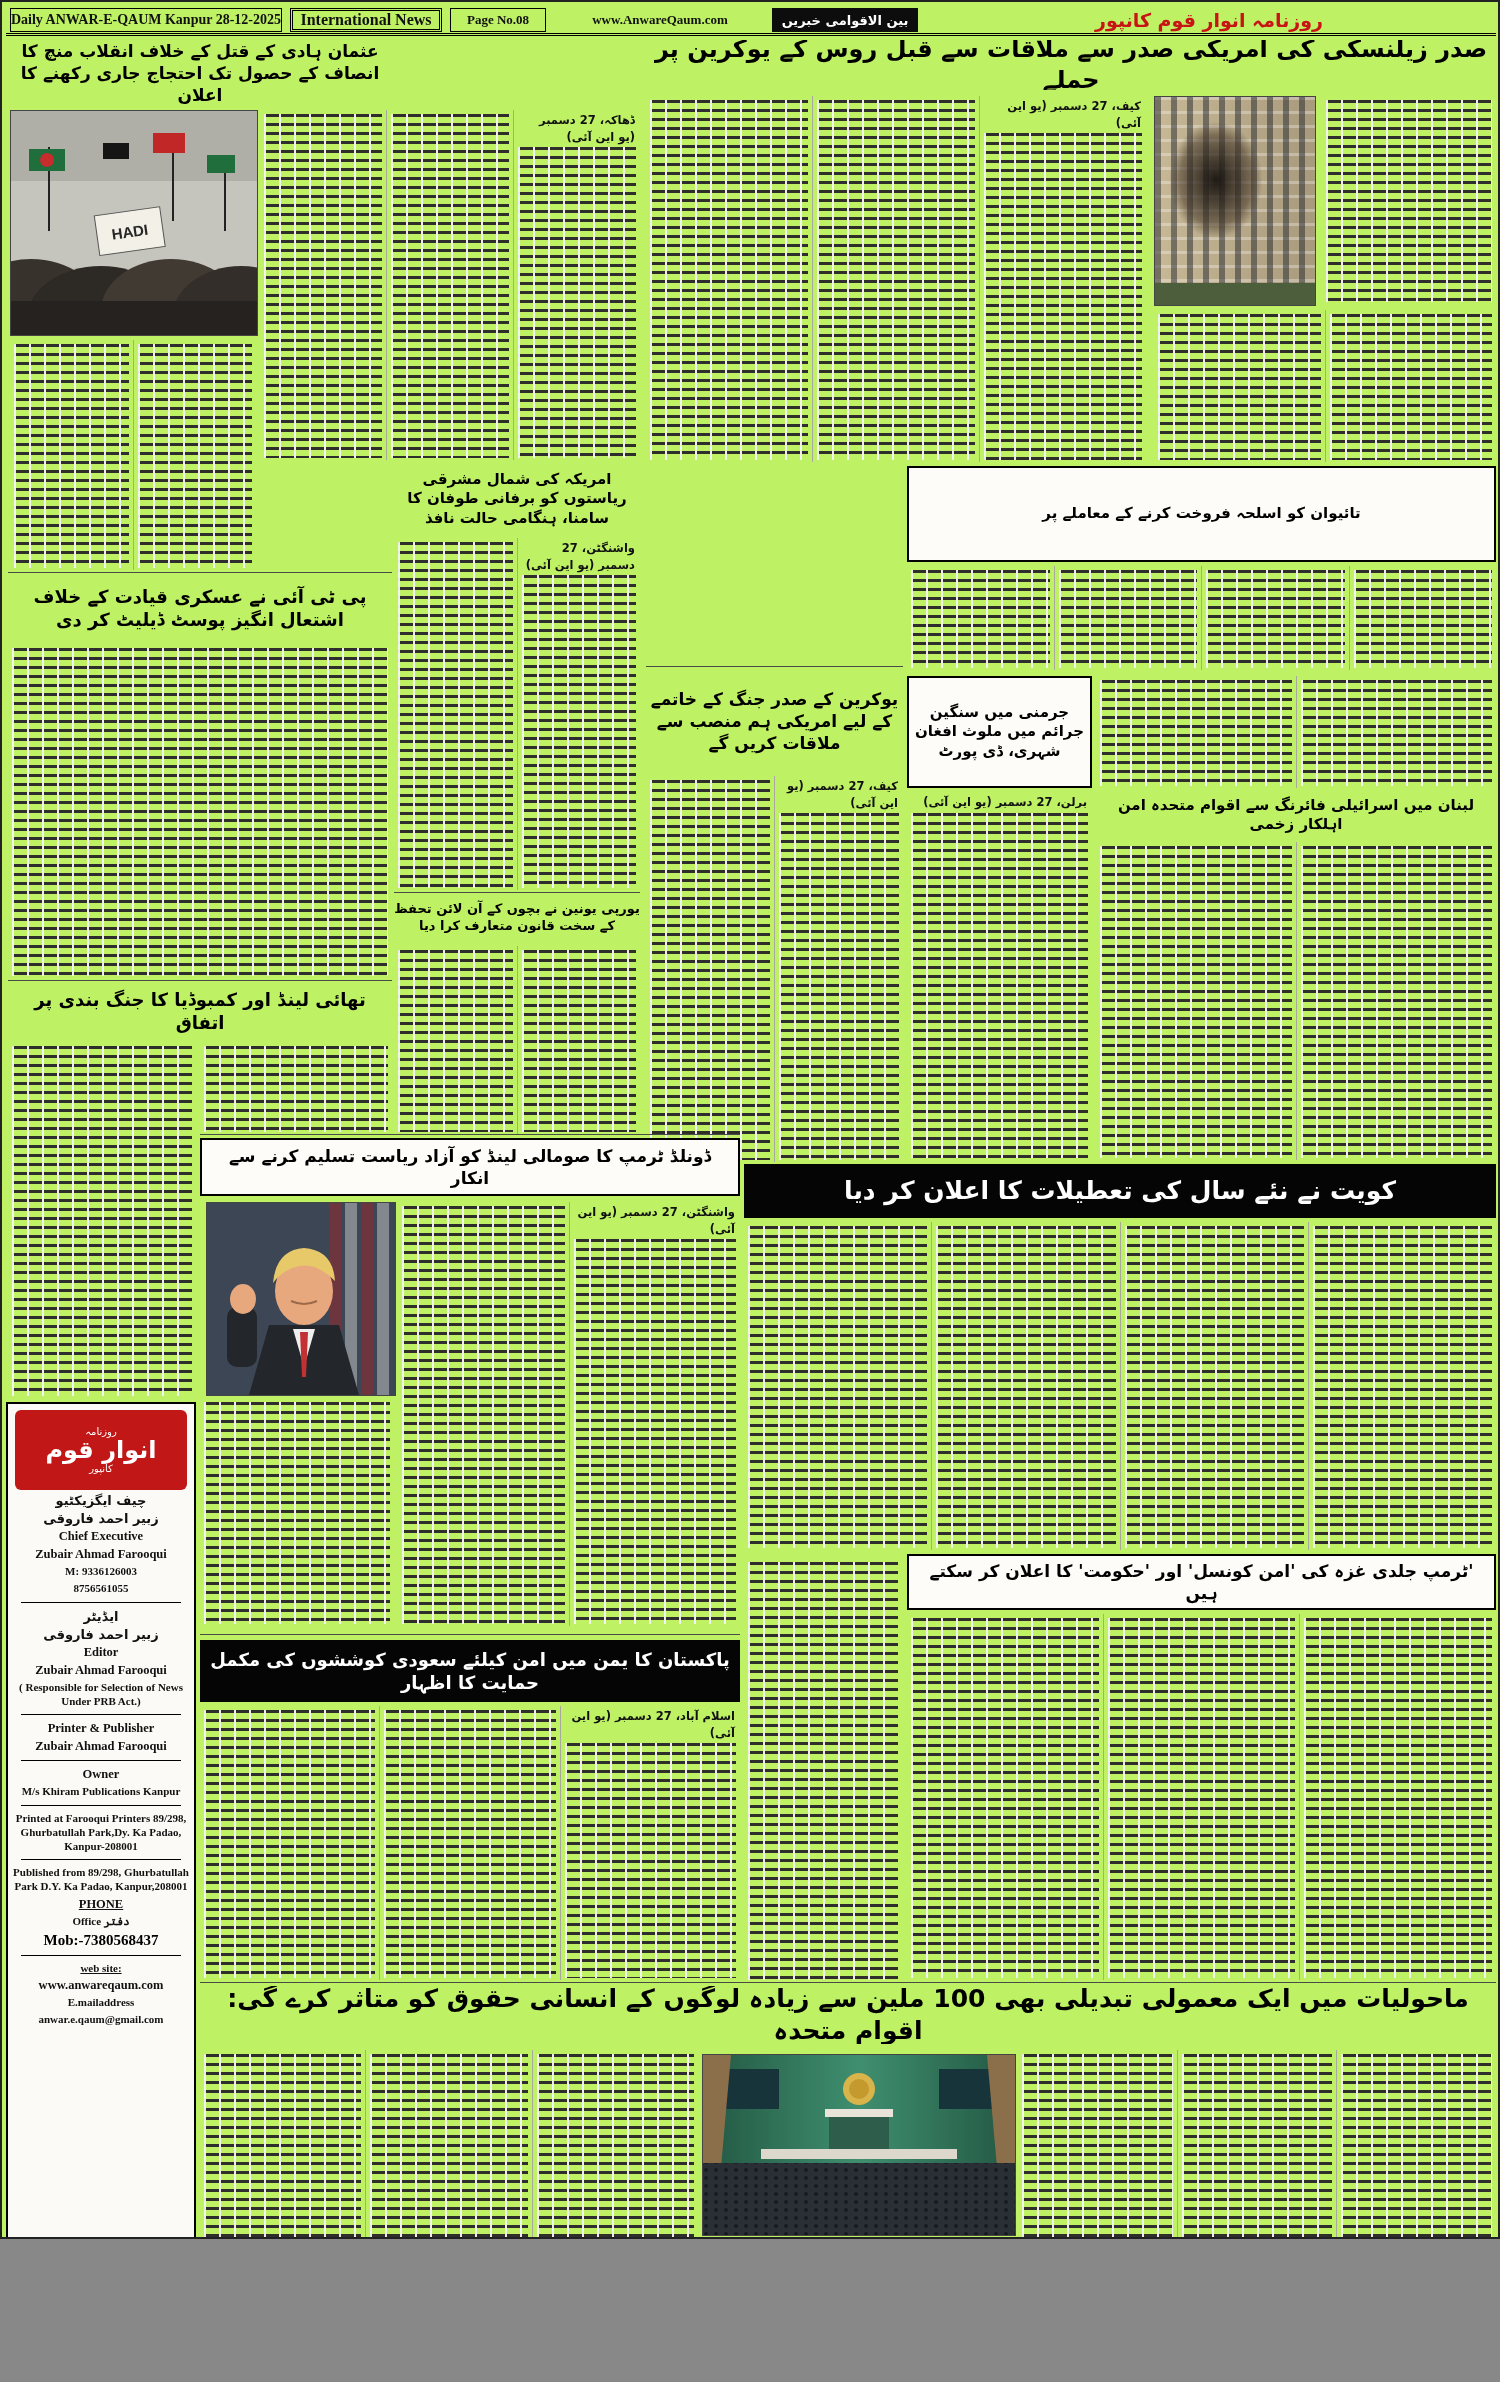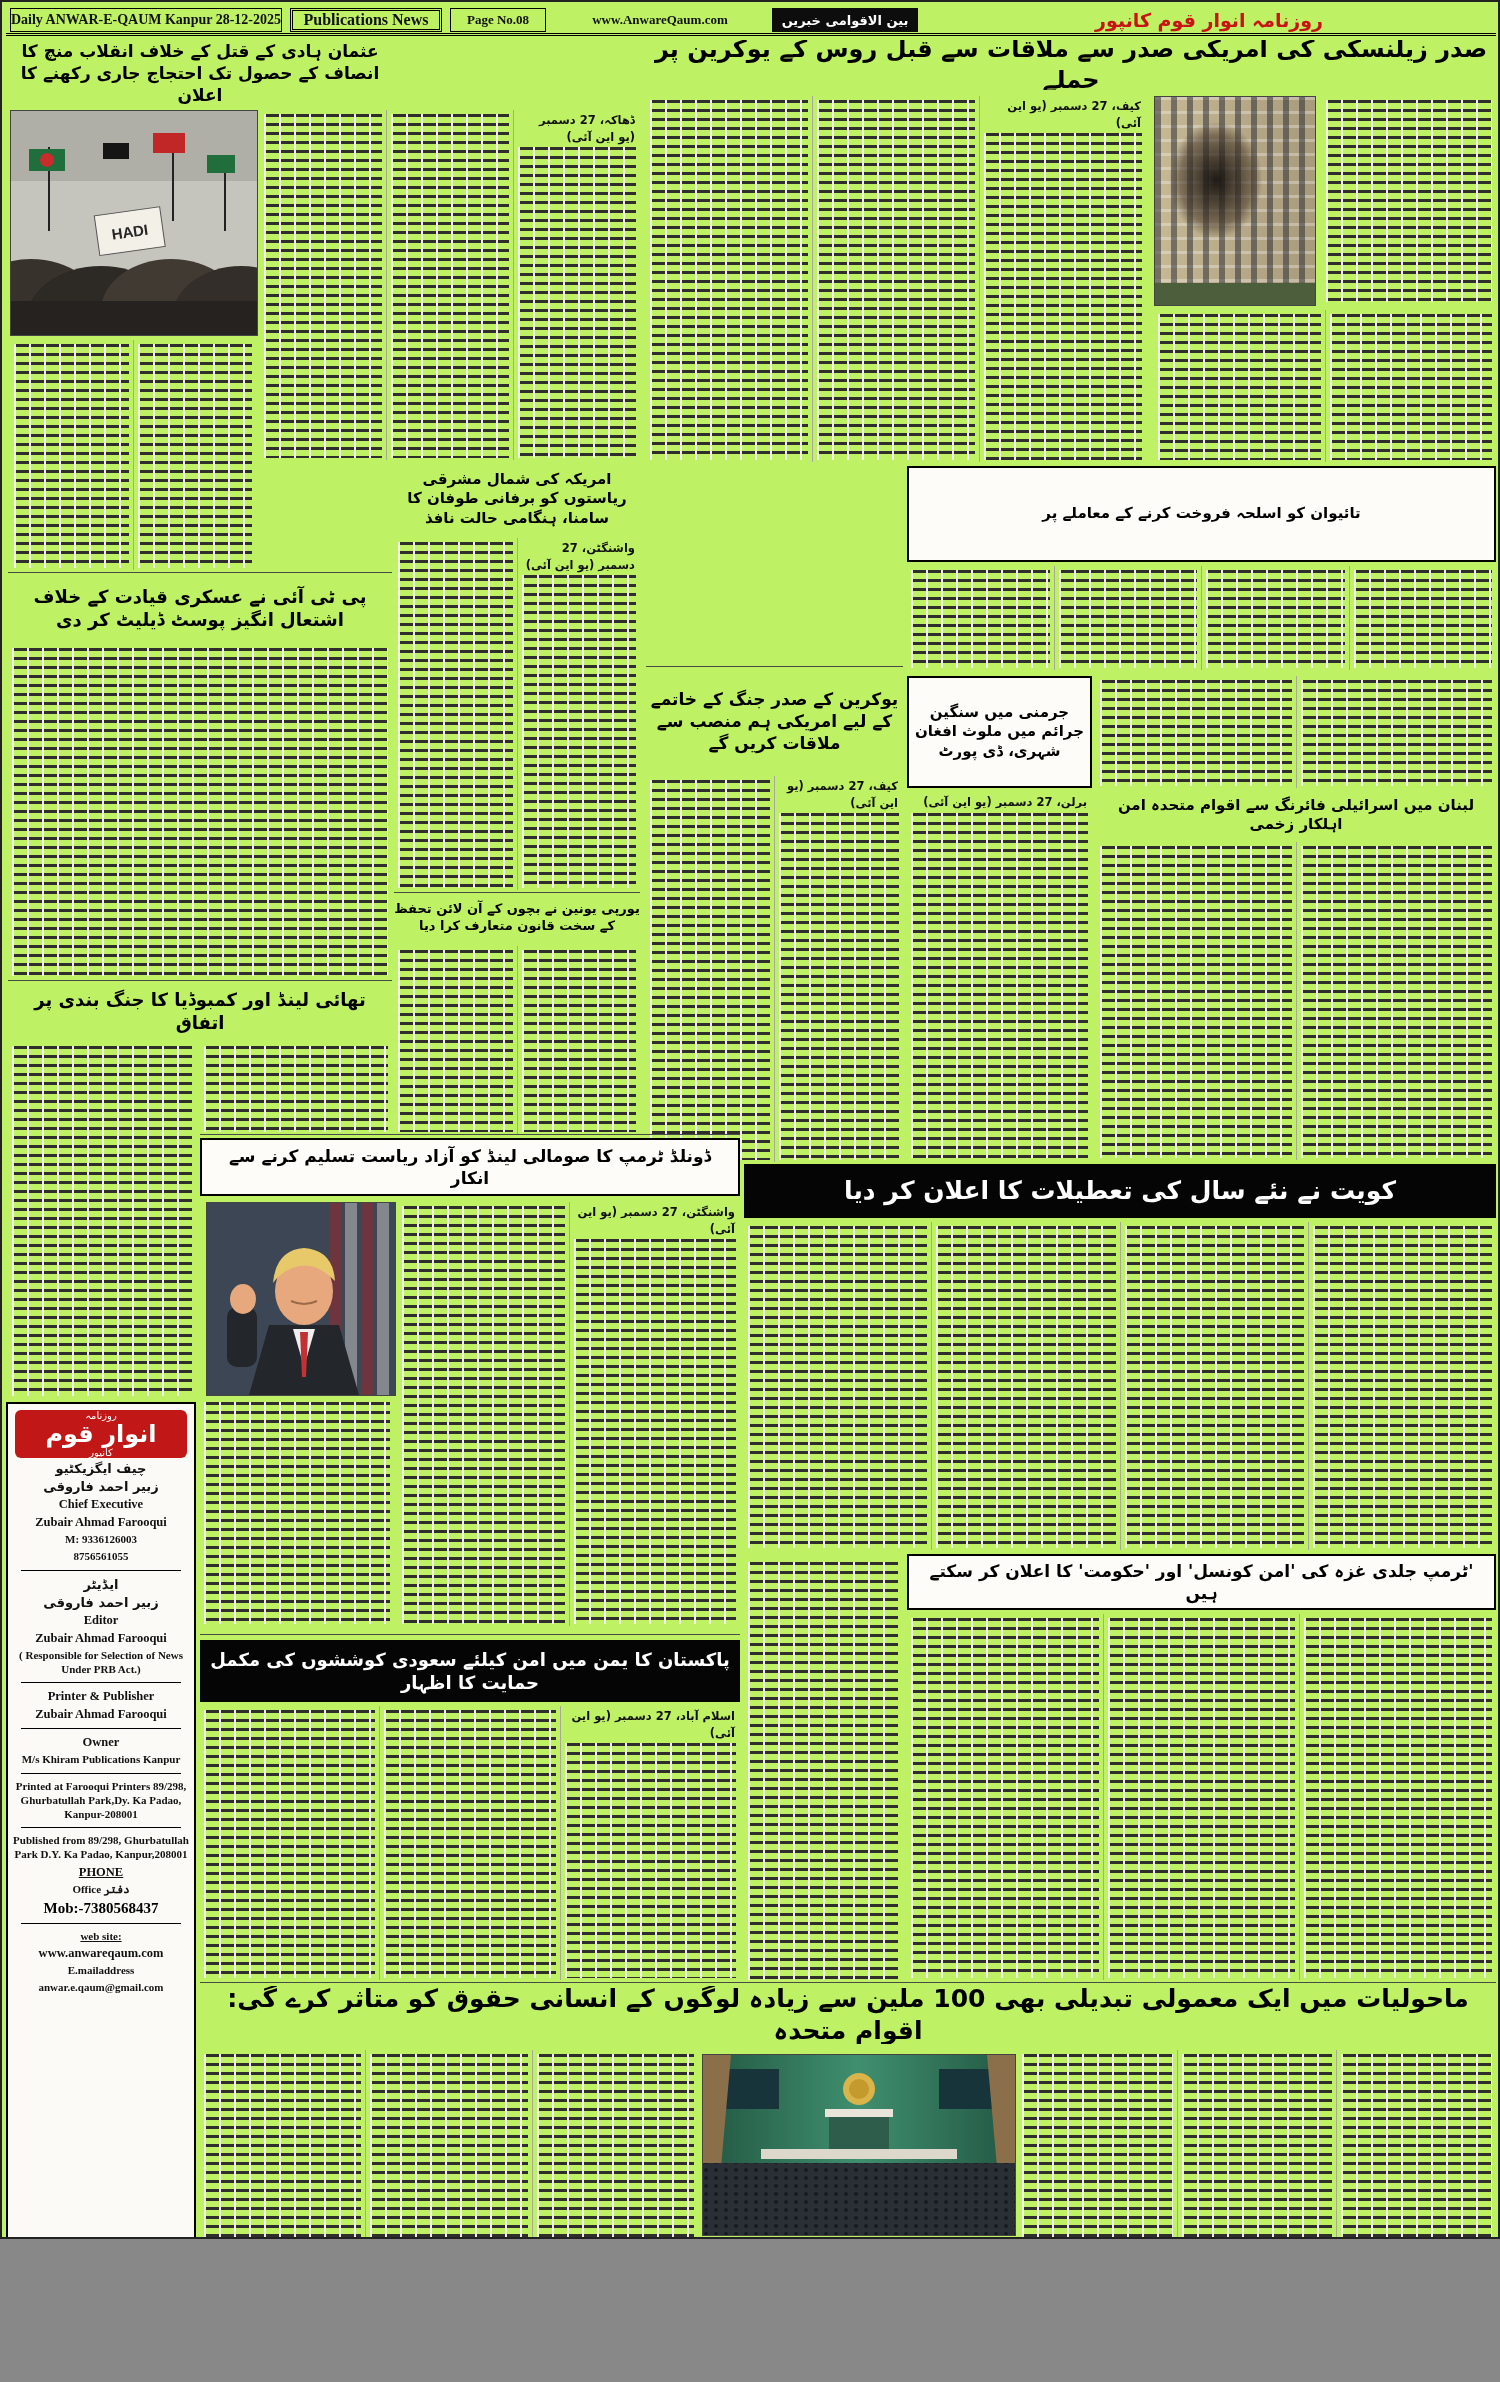--- a/index.html
+++ b/index.html
@@ -37,39 +37,39 @@
   .bldg{background-color:#b3a58a;
         background-image:
           radial-gradient(60px 75px at 38% 40%, rgba(22,18,15,.95), rgba(70,55,40,.55) 60%, transparent 78%),
           linear-gradient(to top, #4d5e3c 0 22px, transparent 22px),
           repeating-linear-gradient(90deg, rgba(35,38,46,.5) 0 6px, transparent 6px 16px),
           repeating-linear-gradient(180deg, rgba(255,255,255,.3) 0 3px, transparent 3px 14px),
           linear-gradient(90deg,#c7b996,#a89a7c);}
   
   .imprint{border:2px solid #000;background:#fbfaf6;padding:6px 4px;display:flex;flex-direction:column;
            align-items:center;text-align:center;gap:3px;overflow:hidden;}
-  .imp-logo{width:94%;background:#c11717;color:#fff;border-radius:6px;padding:0 2px;line-height:1.1;direction:rtl;}
+  .imp-logo{width:94%;background:#c11717;color:#fff;border-radius:6px;padding:16px 2px;line-height:1.1;direction:rtl;}
   .imp-logo .lg-top{display:block;font-size:10px;}
   .imp-logo .lg-main{display:block;font-size:24px;font-weight:800;}
   .imp-logo .lg-city{display:block;font-size:10px;}
   .imp-u{direction:rtl;font-weight:700;font-size:13px;color:#111;}
   .imp-en{font-family:"Liberation Serif",serif;font-weight:bold;font-size:12.5px;color:#111;}
   .imp-sm{font-family:"Liberation Serif",serif;font-weight:bold;font-size:11px;color:#111;line-height:1.25;}
   .imp-big{font-family:"Liberation Serif",serif;font-weight:bold;font-size:15px;}
   .sep{width:90%;border-top:1.5px solid #000;margin:3px 0;}
   .u{text-decoration:underline;}
 </style>
 </head>
 <body>
 
 <div class="page">
 
   <div class="abs masthead">
     <div class="mh-item mh-serif mh-box" style="left:4px;width:272px;font-size:14px;">Daily ANWAR-E-QAUM Kanpur 28-12-2025</div>
-    <div class="mh-item mh-serif mh-dbl" style="left:284px;width:152px;font-size:16px;">Publications News</div>
+    <div class="mh-item mh-serif mh-dbl" style="left:284px;width:152px;font-size:16px;">International News</div>
     <div class="mh-item mh-serif mh-box" style="left:444px;width:96px;font-size:13px;">Page No.08</div>
     <div class="mh-item mh-serif" style="left:548px;width:212px;font-size:13px;">www.AnwareQaum.com</div>
     <div class="mh-item mh-black" style="left:766px;width:146px;font-size:13px;">بین الاقوامی خبریں</div>
     <div class="mh-item mh-red" style="left:918px;width:570px;font-size:19px;color:#c81414;">روزنامہ انوار قوم کانپور</div>
   </div>
 
   <div class="hl" style="left:6px;top:40px;width:384px;height:62px;font-size:17px;">
     <div class="hl-inner">عثمان ہادی کے قتل کے خلاف انقلاب منچ کا انصاف کے حصول تک احتجاج جاری رکھنے کا اعلان</div>
   </div>
   <div class="photo" style="left:8px;top:108px;width:246px;height:224px;">

